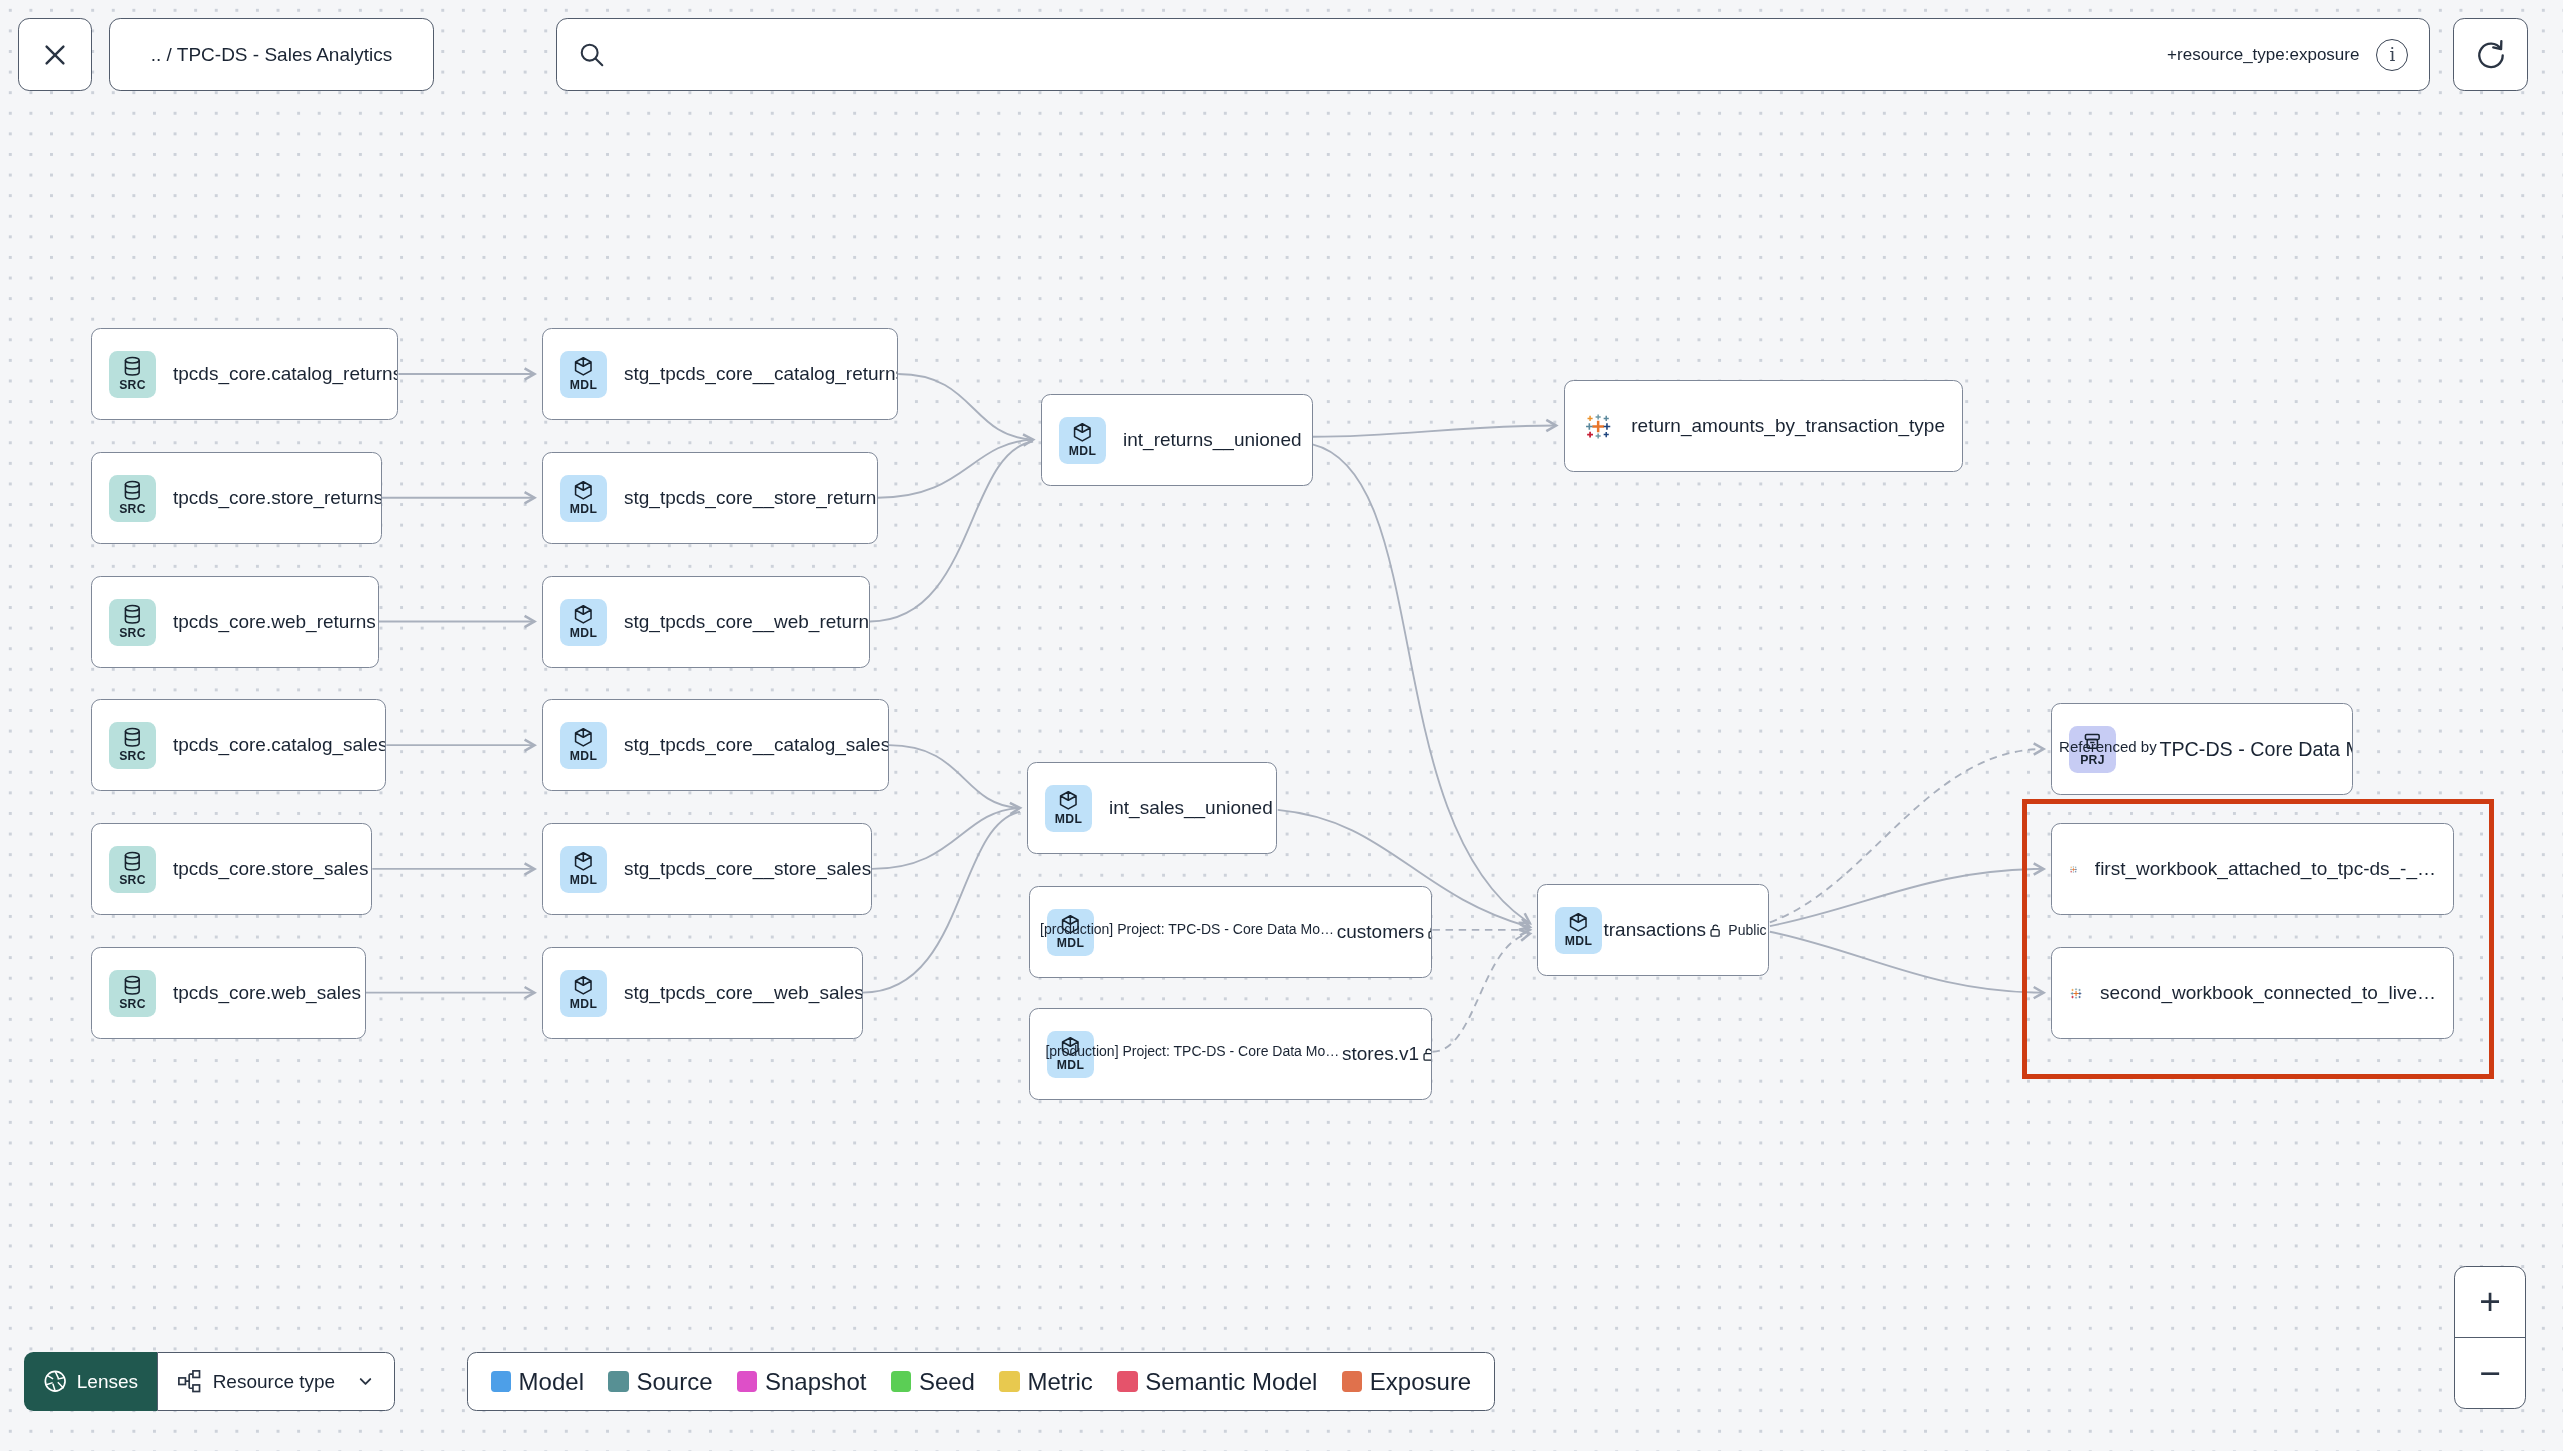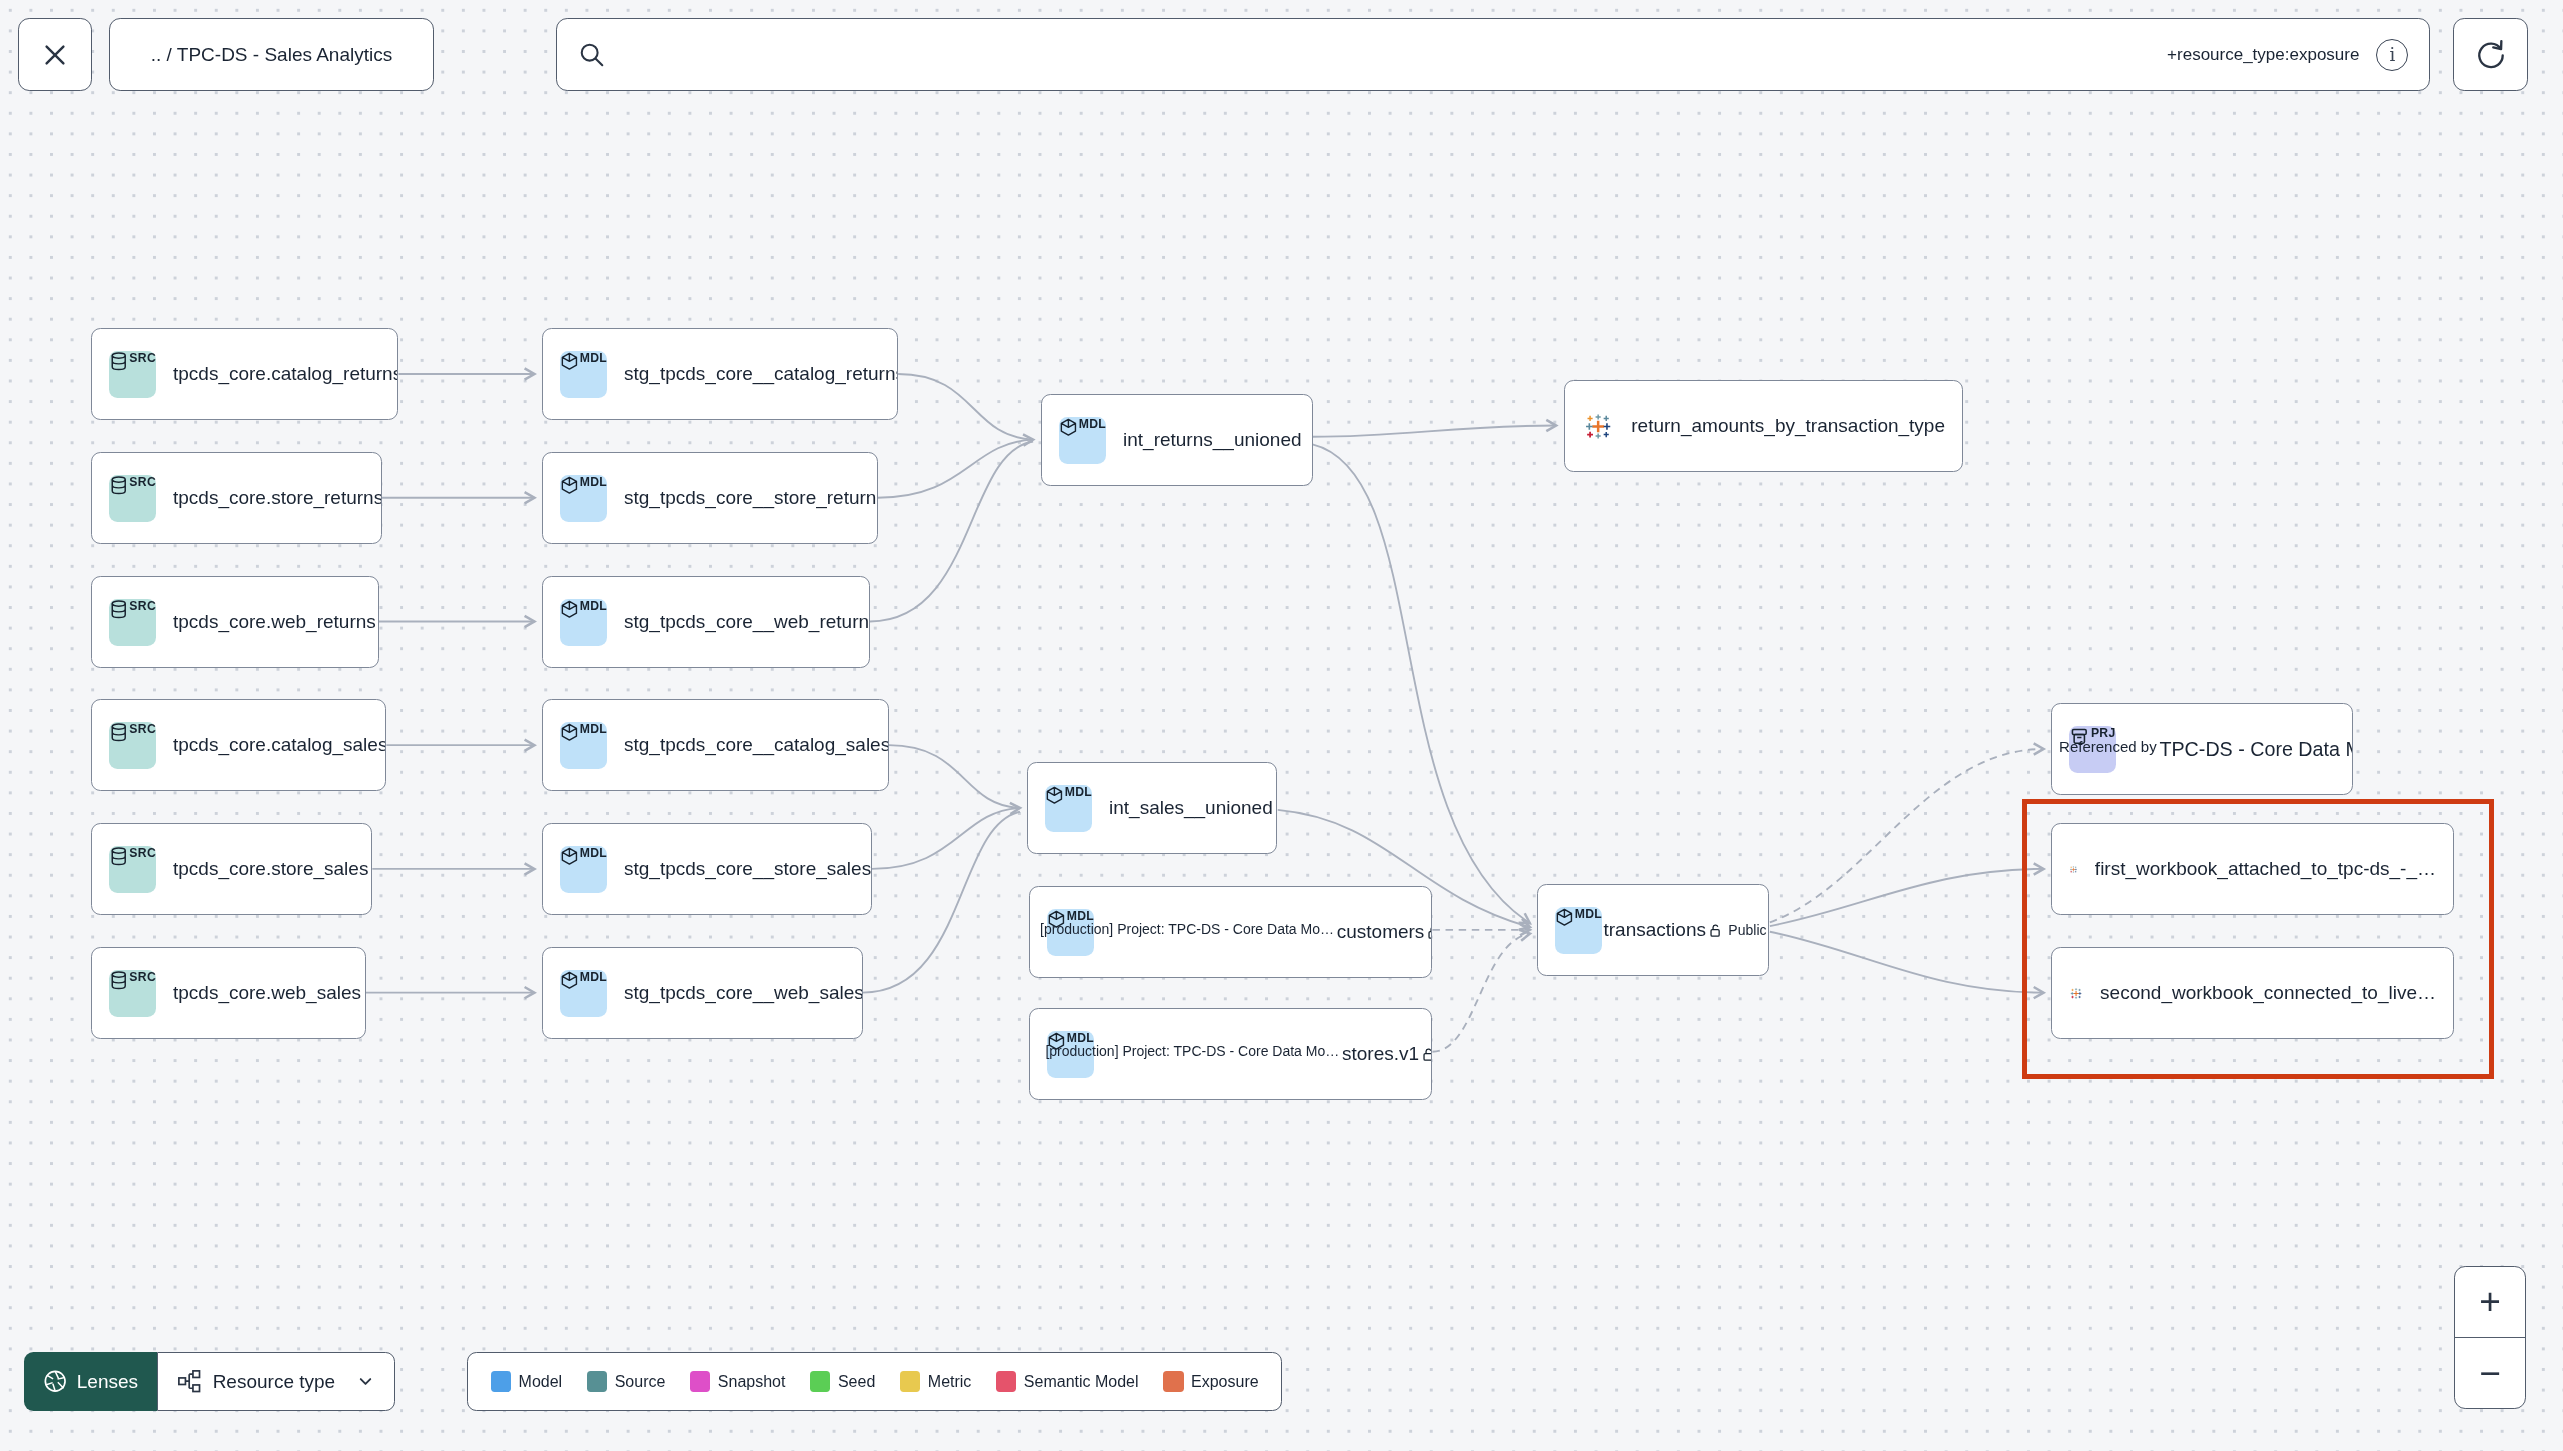--- a/index.html
+++ b/index.html
@@ -16,41 +16,41 @@
   .tb-btn{background:#fff;border:1.9px solid #525C6C;border-radius:11.2px;display:flex;align-items:center;justify-content:center;}
   .breadcrumb{font-size:19px;color:#1A2433;}
   .searchbar{background:#fff;border:1.9px solid #525C6C;border-radius:11.2px;display:flex;align-items:center;padding:0 20.6px;gap:15px;}
   .searchbar input{flex:1;border:none;outline:none;background:transparent;font-size:17px;color:#1A2433;font-family:"Liberation Sans",sans-serif;text-align:right;}
   .info-circle{width:30px;height:30px;border:1.9px solid #3A4454;border-radius:50%;display:flex;align-items:center;justify-content:center;
     font-family:"DejaVu Serif",serif;font-size:18px;color:#3A4454;flex:0 0 auto;}
   
   .node{position:absolute;height:92px;background:#fff;border:1.9px solid #7F8898;border-radius:9.4px;
     display:flex;align-items:center;gap:17px;padding:0 17px;box-sizing:border-box;white-space:nowrap;overflow:hidden;}
   .node .lbl{font-size:19px;color:#1A2433;}
-  .tile{width:47px;height:47px;border-radius:8.4px;display:flex;flex-direction:row;justify-content:center;gap:0.9px;flex:0 0 auto;}
+  .tile{width:47px;height:47px;border-radius:8.4px;display:flex;flex-direction:column;align-items:center;justify-content:center;gap:0.9px;flex:0 0 auto;}
   .tile .badge{font-size:12.2px;font-weight:700;color:#17222E;letter-spacing:0.3px;}
   .tile.src{background:#B8E0DC;}
   .tile.mdl{background:#BFE1F9;}
   .tile.prj{background:#C7CCF4;}
   .txtcol{display:flex;flex-direction:row;justify-content:center;gap:2.8px;min-width:0;}
   .line-sm{font-size:14px;color:#1A2433;}
   .line-name{font-size:19px;color:#1A2433;}
   .access{display:flex;align-items:center;gap:6.6px;font-size:14px;color:#1A2433;}
   .ref-sub{font-size:15px;color:#1A2433;}
   .ref-title{font-size:19.7px;color:#1A2433;}
   .edges{position:absolute;left:0;top:0;}
   .edge{fill:none;stroke:#A9B0BD;stroke-width:2;}
   .edge.dashed{stroke-dasharray:8 6;}
   .hl-box{position:absolute;border:5.6px solid #CE3B12;background:transparent;}
   
   .lens-group{display:flex;height:59px;}
   .lenses{display:flex;align-items:center;gap:9.4px;padding:0 19px;border-radius:9.4px 0 0 9.4px;color:#fff;font-size:19px;}
   .restype{display:flex;align-items:center;gap:11.2px;padding:0 19px;background:#fff;border:1.9px solid #525C6C;border-radius:0 9.4px 9.4px 0;font-size:19px;color:#1A2433;}
   .legend{background:#fff;border:1.9px solid #525C6C;border-radius:9.4px;display:flex;align-items:center;gap:24.4px;padding:0 22.5px;}
-  .legend-item{display:flex;align-items:center;gap:7.5px;font-size:16px;color:#1A2433;}
+  .legend-item{display:flex;align-items:center;gap:7.5px;font-size:24px;color:#1A2433;}
   .swatch{width:20.6px;height:20.6px;border-radius:3.7px;flex:0 0 auto;}
   .zoomctl{background:#fff;border:1.9px solid #525C6C;border-radius:11.2px;display:flex;flex-direction:column;overflow:hidden;}
   .zoomctl .zbtn{flex:1;display:flex;align-items:center;justify-content:center;font-size:37px;color:#2A3443;line-height:1;}
   .zoomctl .zdiv{height:1.9px;background:#525C6C;}
 </style>
 </head>
 <body>
 
 <svg class="edges" width="2563" height="1451" viewBox="0 0 2734 1548">
   <defs>

